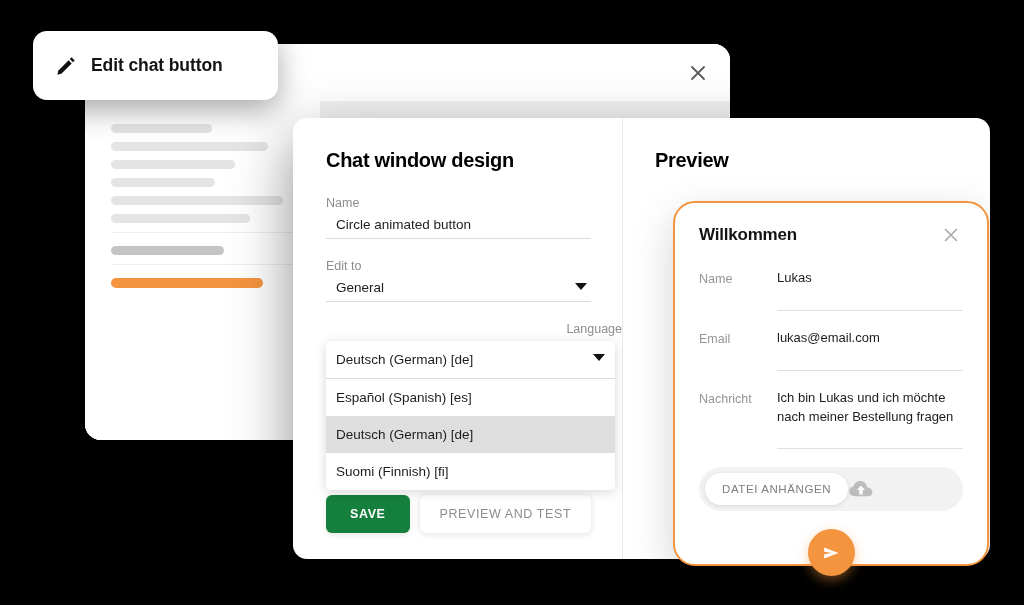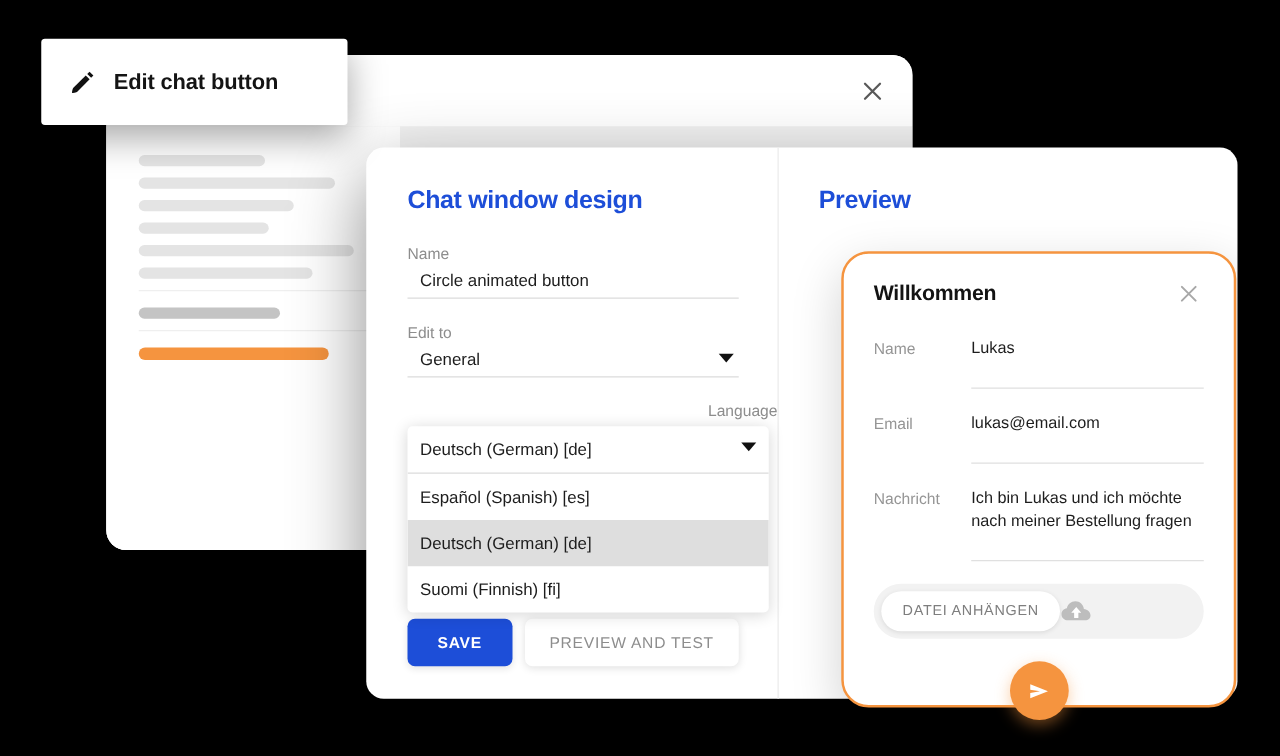--- a/index.html
+++ b/index.html
@@ -21,21 +21,21 @@
   }
 
   
   .edit-pill {
     position: absolute;
     left: 33px;
     top: 31px;
     width: 245px;
     height: 69px;
     background: #ffffff;
-    border-radius: 3px;
+    border-radius: 14px;
     display: flex;
     align-items: center;
     gap: 14px;
     padding: 0 22px;
     z-index: 60;
     box-shadow: 0 10px 30px rgba(0,0,0,0.35);
   }
   .edit-pill .pencil { width: 22px; height: 22px; flex: 0 0 auto; display:block; }
   .edit-pill-label {
     font-size: 17.5px;
@@ -123,21 +123,21 @@
   }
   .panel-right {
     position: relative;
     flex: 1 1 auto;
     padding: 31px 0 0 33px;
   }
 
   .section-title {
     font-size: 20px;
     font-weight: 700;
-    color: #1d4ed8;
+    color: #000000;
     letter-spacing: -0.3px;
     margin-bottom: 24px;
   }
 
   .field { margin-bottom: 20px; width: 265px; }
   .field-label {
     font-size: 12.5px;
     color: #8d8d8d;
     margin-bottom: 7px;
   }
@@ -191,21 +191,21 @@
 
   .actions {
     position: absolute;
     left: 33px;
     bottom: 26px;
     display: flex;
     gap: 10px;
     align-items: center;
   }
   .btn-save {
-    background: #1d4ed8;
+    background: #15803d;
     color: #ffffff;
     font-size: 12.5px;
     font-weight: 700;
     letter-spacing: 0.6px;
     border: none;
     border-radius: 6px;
     padding: 12px 24px;
     cursor: pointer;
     box-shadow: 0 2px 6px rgba(0,0,0,0.10);
   }

